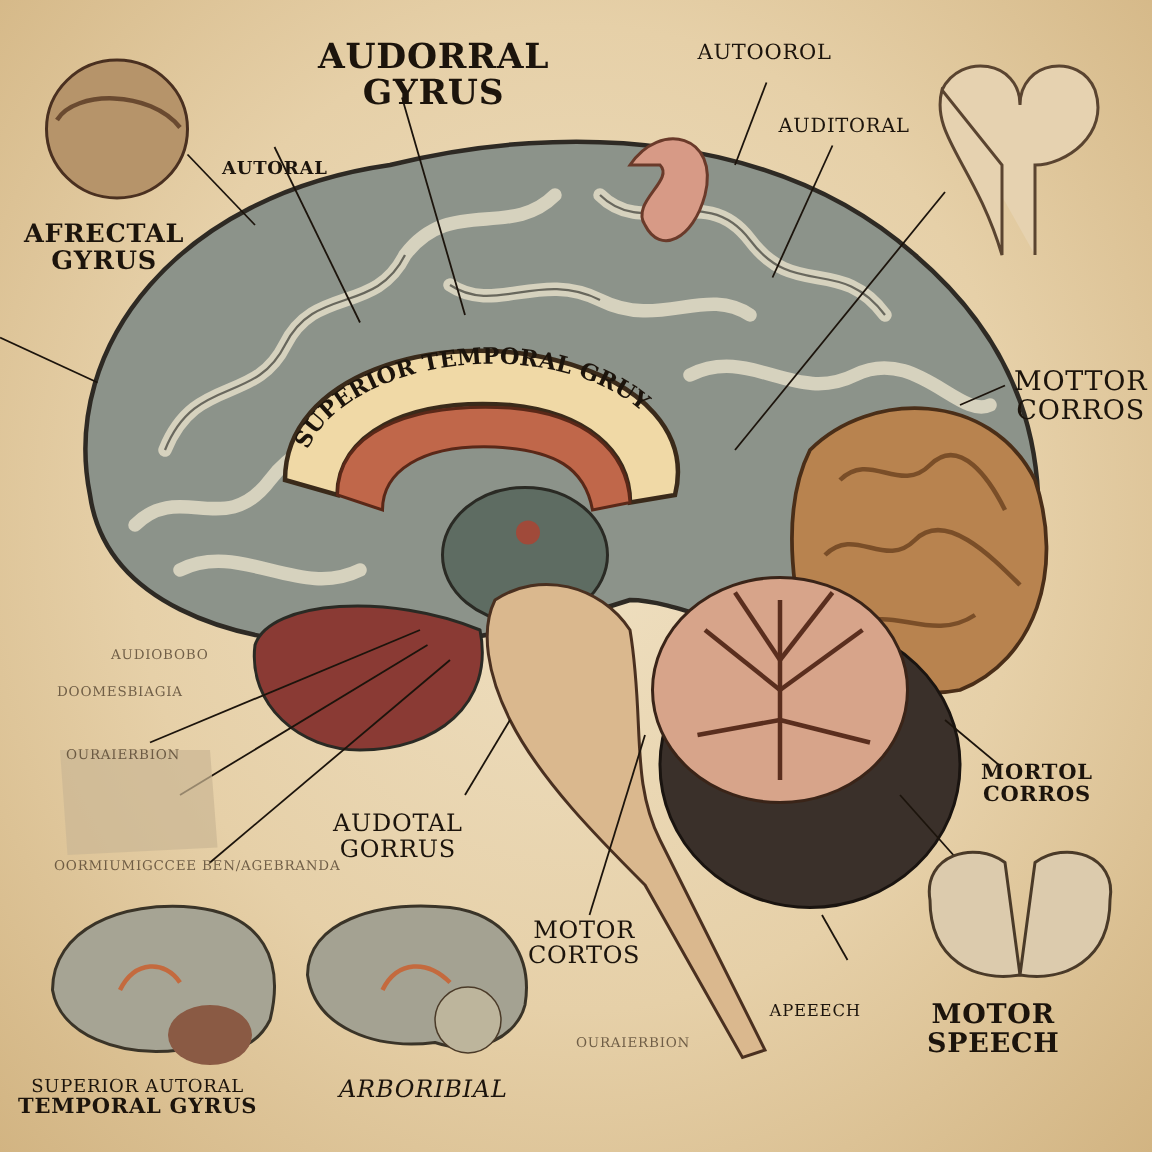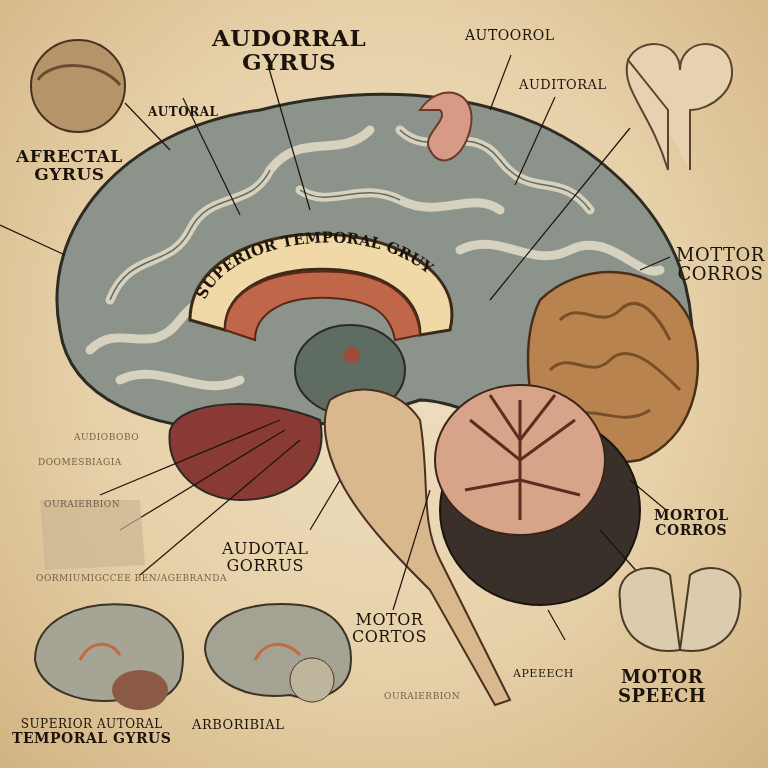--- a/index.html
+++ b/index.html
@@ -154,21 +154,21 @@
     <span>APEEECH</span>
   </div>
   <div class="label" style="left:618px;top:668px;font-size:18px;">
     <span>MOTOR</span>
     <span>SPEECH</span>
   </div>
   <div class="label" style="left:12px;top:718px;font-size:14px;">
     <span style="font-weight:normal;font-size:12px;">SUPERIOR AUTORAL</span>
     <span>TEMPORAL GYRUS</span>
   </div>
-  <div class="label" style="left:192px;top:718px;font-size:13px;font-weight:normal;">
+  <div class="label" style="left:226px;top:718px;font-size:16px;font-weight:normal;font-style:italic;">
     <span>ARBORIBIAL</span>
   </div>
 
   <div class="label faint" style="left:30px;top:433px;margin-left:44px;">AUDIOBOBO</div>
   <div class="label faint" style="left:38px;top:458px;">DOOMESBIAGIA</div>
   <div class="label faint" style="left:44px;top:500px;">OURAIERBION</div>
   <div class="label faint" style="left:36px;top:574px;">OORMIUMIGCCEE BEN/AGEBRANDA</div>
   <div class="label faint" style="left:384px;top:692px;text-align:center;">OURAIERBION</div>
 </div>
 

